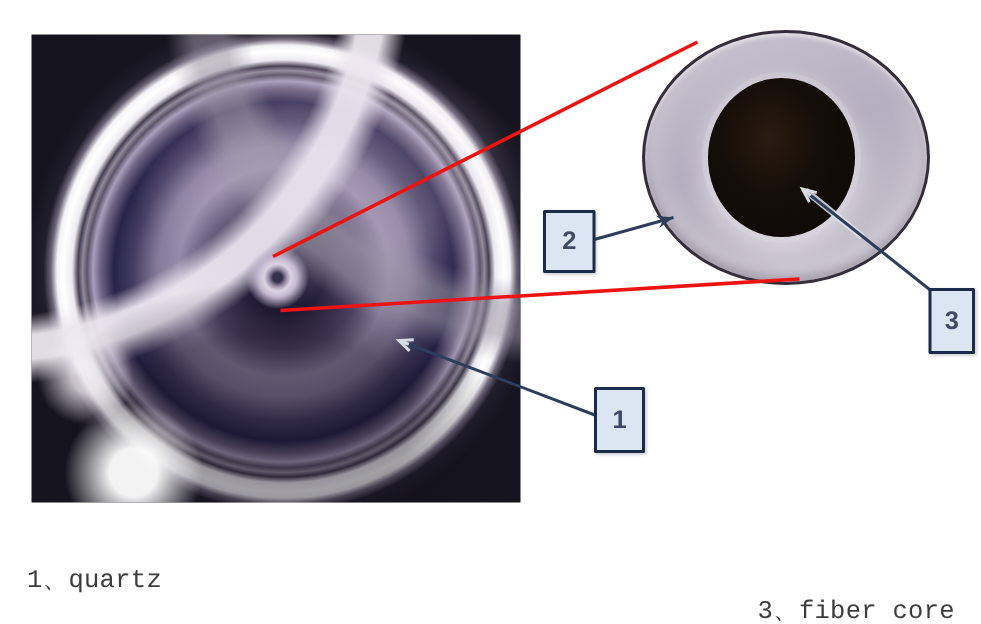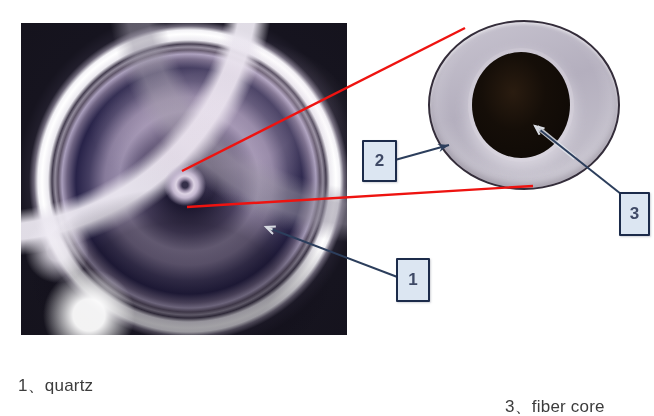--- a/index.html
+++ b/index.html
@@ -74,21 +74,21 @@
   }
   .box-1{left:396px;top:258px;width:34px;height:44px;}
   .box-2{left:362px;top:140px;width:35px;height:42px;}
   .box-3{left:619px;top:192px;width:31px;height:44px;}
 
   
   .caption{
     position:absolute;left:0;top:374px;width:654px;height:26px;
     font-size:17px;color:var(--caption-color,#3c3c3c);letter-spacing:.2px;
   }
-  .caption span{position:absolute;top:0;white-space:nowrap;}
+  .caption span{position:absolute;top:0;white-space:nowrap;font-family:Liberation Mono, monospace;}
   .cap-1{left:18px;}
   .cap-2{left:240px;}
   .cap-3{left:505px;margin-top:21px;}
 </style>
 </head>
 <body>
 
 <div class="canvas">
 
   <div class="photo"></div>

